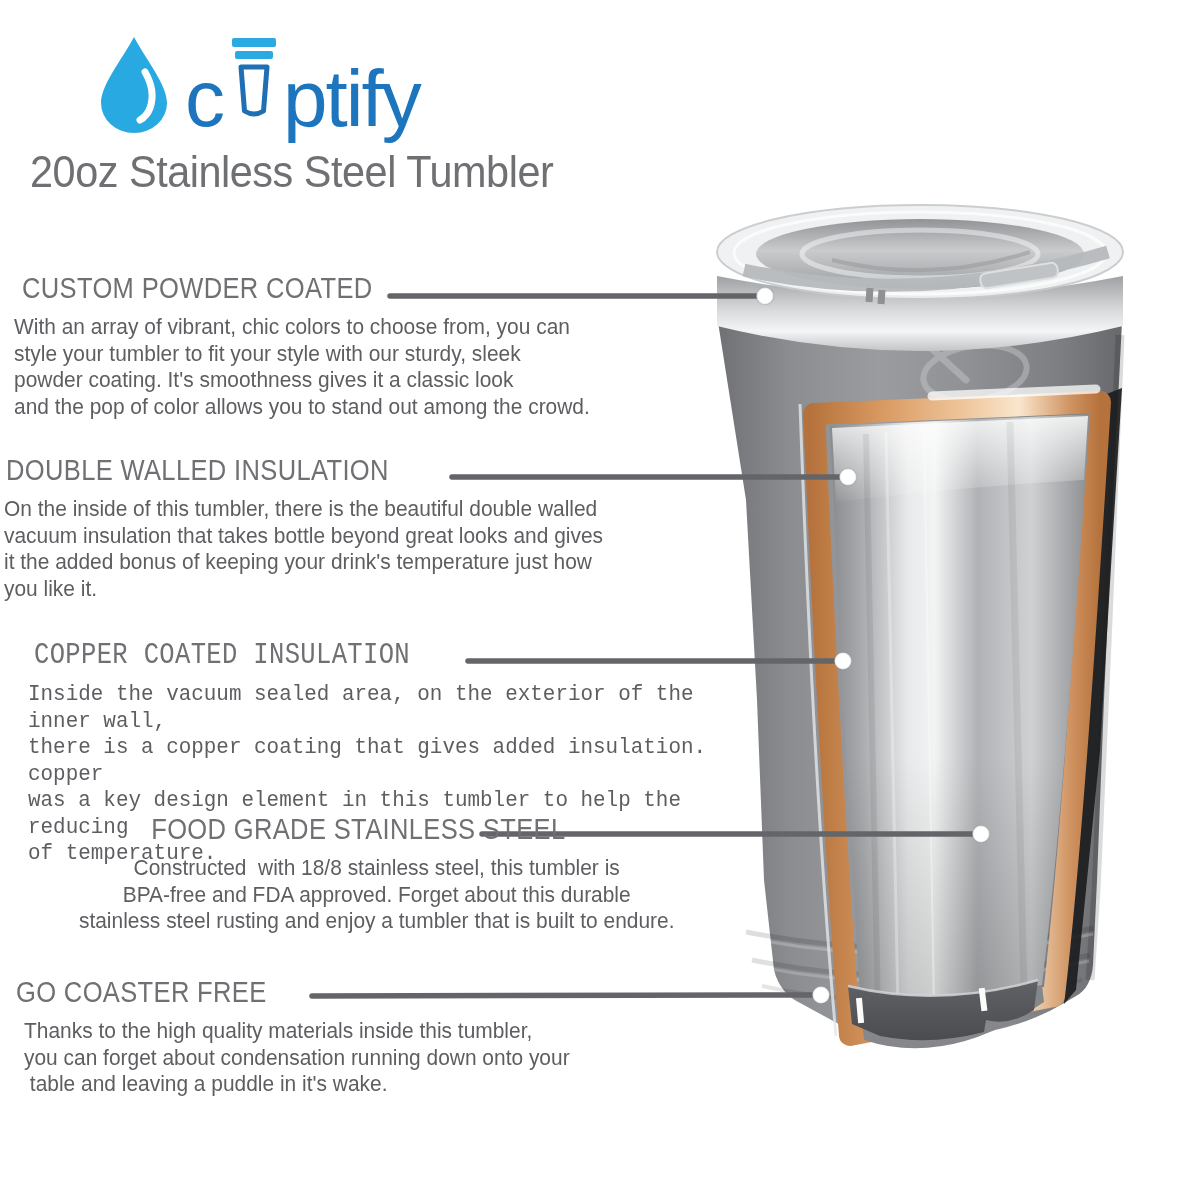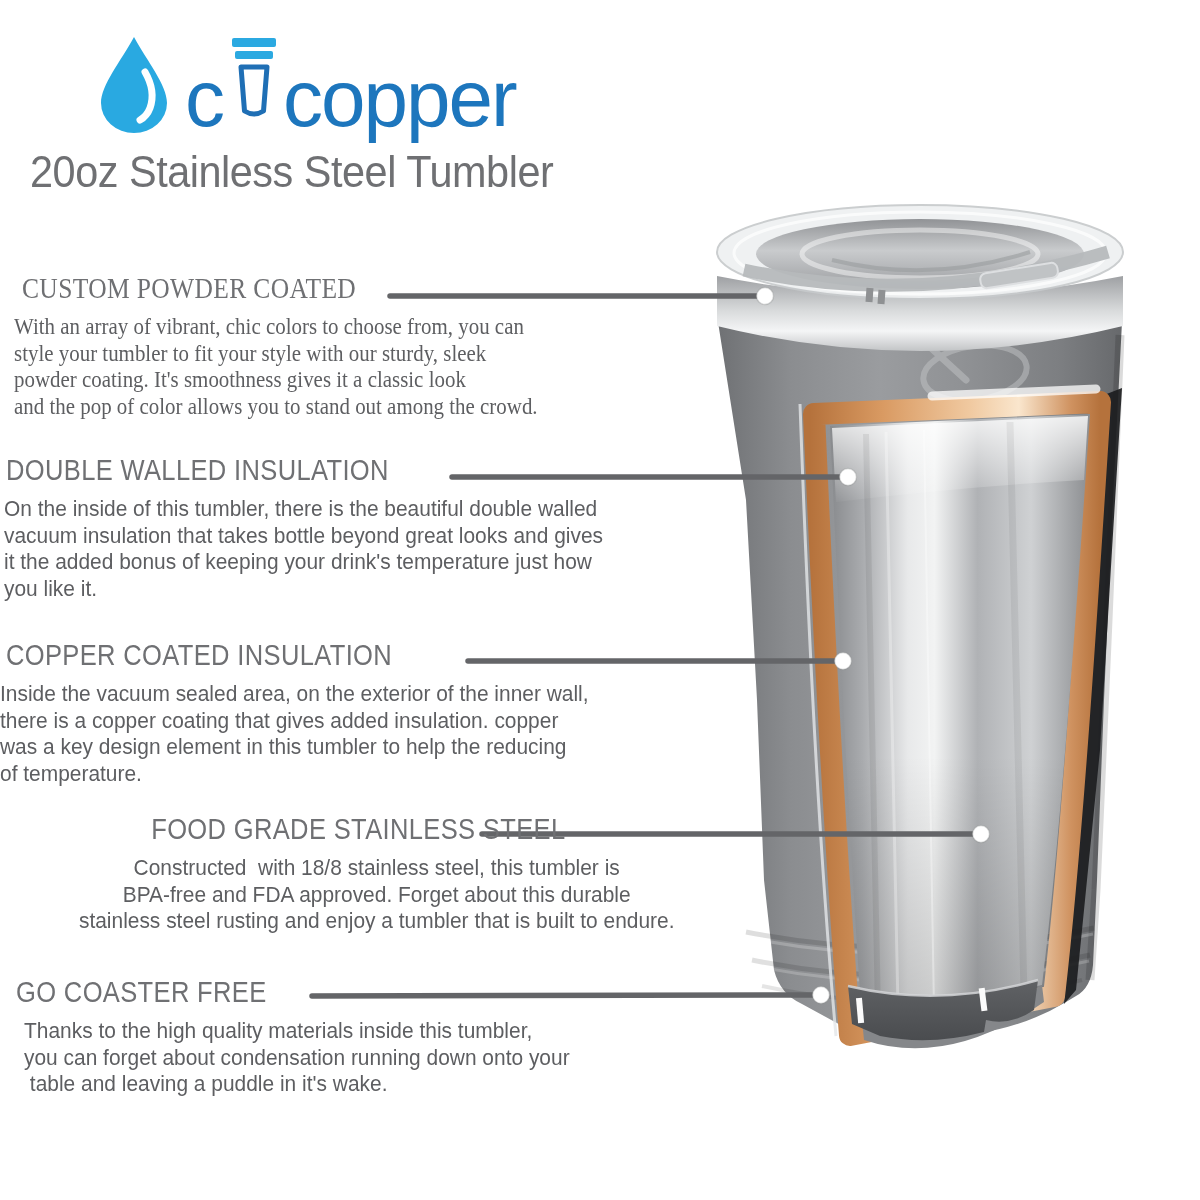--- a/index.html
+++ b/index.html
@@ -16,23 +16,23 @@
   .cup-svg{width:50px;height:86px;margin:0 4px 13px 6px;}
   
   .page-title{position:absolute;left:30px;top:146px;font-size:45px;color:#6f7073;
               letter-spacing:-.5px;transform:scaleX(.92);transform-origin:0 0;white-space:nowrap;}
   
   .feature{position:absolute;width:780px;}
   .feature h2{margin:0;font-size:29px;font-weight:400;color:#6f7073;letter-spacing:.4px;
               transform:scaleX(.88);transform-origin:0 50%;white-space:nowrap;}
   .feature p{margin:9px 0 0 0;font-size:22.5px;line-height:26.5px;color:#5d5e61;
              white-space:pre-wrap;transform:scaleX(.93);transform-origin:0 0;}
-  .f1{left:14px;top:272px;font-family:Liberation Serif, serif;}  .f1 h2{margin-left:8px;}
+  .f1{left:14px;top:272px;}  .f1 h2{margin-left:8px;}
   .f2{left:4px;top:454px;}  .f2 h2{margin-left:2px;}
-  .f3{left:0;top:639px;}  .f3 h2{margin-left:6px;}
+  .f3{left:28px;top:639px;font-family:Liberation Mono, monospace;}  .f3 h2{margin-left:6px;}
   .f4{left:14px;top:813px;text-align:center;}  .f4 h2{margin-left:2px;}
   .f5{left:16px;top:976px;}  .f5 p{margin-left:8px;}
   
   svg.tumbler{position:absolute;left:680px;top:190px;width:500px;height:890px;z-index:1;}
   svg.overlay{position:absolute;left:0;top:0;width:1200px;height:1200px;z-index:2;pointer-events:none;}
   .txt{z-index:3;}
 </style>
 </head>
 <body>
 
@@ -173,21 +173,21 @@
     <path d="M39 3 C 26 27, 6 51, 6 69 a33 30 0 0 0 66 0 C 72 51, 52 27, 39 3 Z" fill="#29a9e1"></path>
     <path d="M50 38 Q 61 57 55 74 Q 52 82 45 86" stroke="#ffffff" stroke-width="7" fill="none" stroke-linecap="round"></path>
   </svg>
   <div class="wordmark">
     <span>c</span>
     <svg class="cup-svg" viewBox="0 0 50 86" aria-hidden="true">
       <rect x="3" y="1" width="44" height="9" rx="2" fill="#2ba9e1"></rect>
       <rect x="6" y="14" width="38" height="8" rx="2" fill="#2ba9e1"></rect>
       <path d="M12 30 L38 30 L34.5 74 Q 25 80 15.5 74 Z" fill="#ffffff" stroke="#1f6fb5" stroke-width="5" stroke-linejoin="round"></path>
     </svg>
-    <span>copper</span>
+    <span>ptify</span>
   </div>
 </div>
 
 <div class="page-title txt">20oz Stainless Steel Tumbler</div>
 
 <section class="feature f1 txt">
   <h2>CUSTOM POWDER COATED</h2>
   <p>With an array of vibrant, chic colors to choose from, you can
 style your tumbler to fit your style with our sturdy, sleek
 powder coating. It's smoothness gives it a classic look

